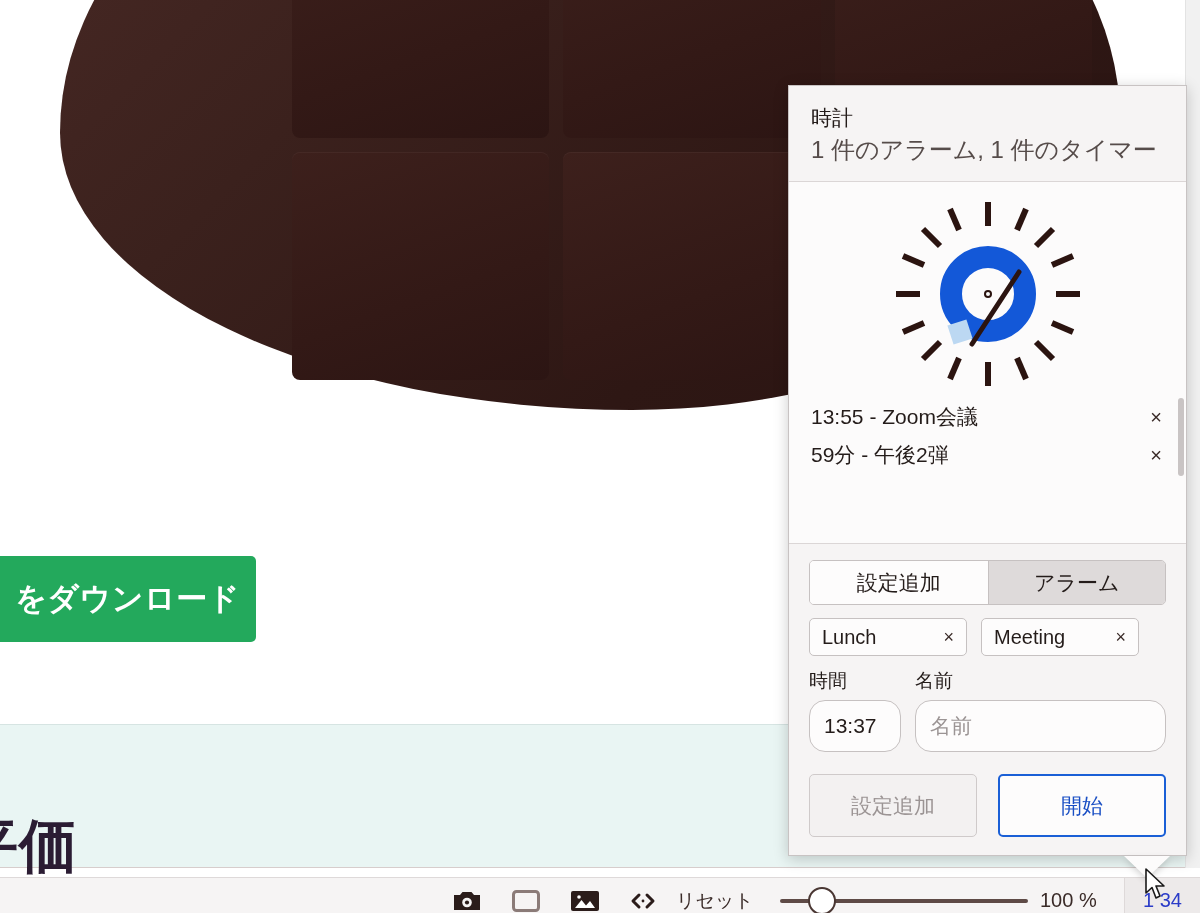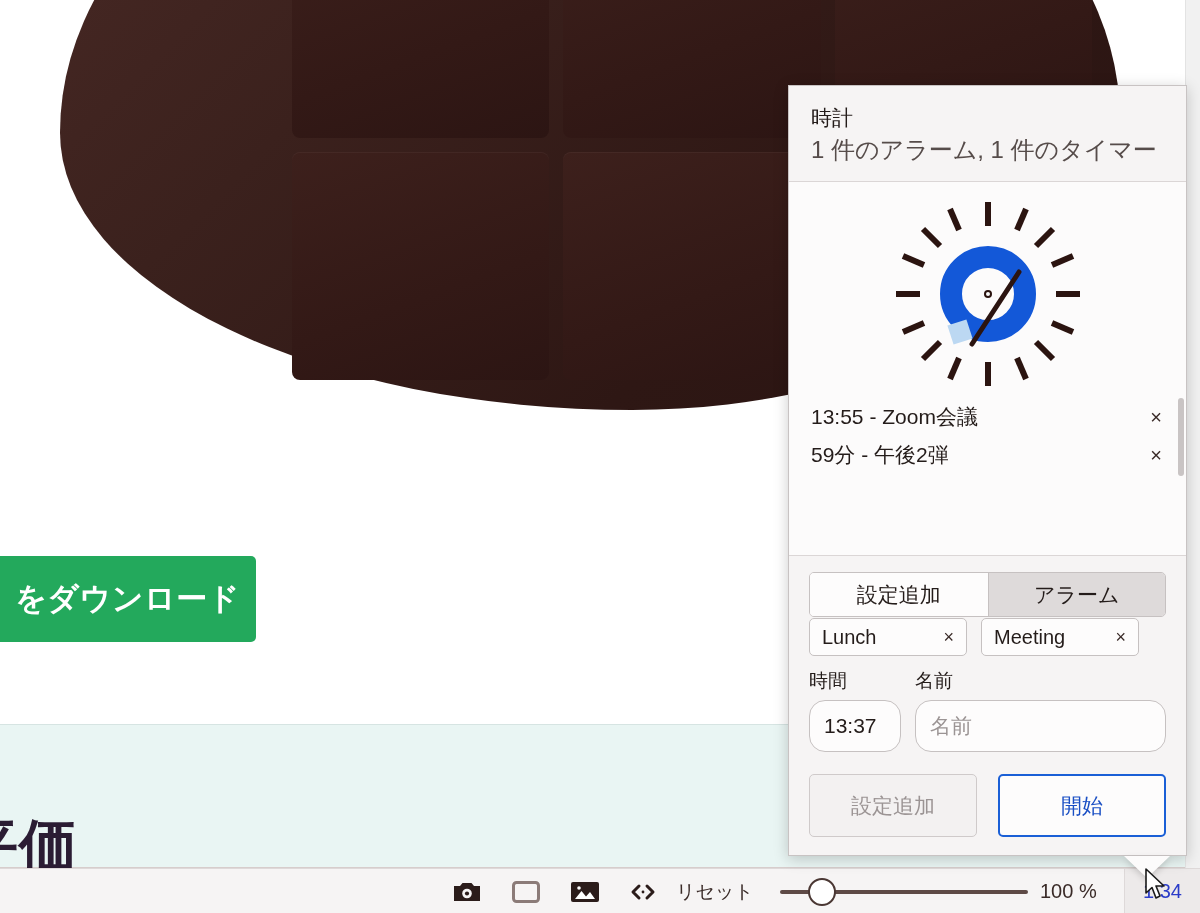--- a/index.html
+++ b/index.html
@@ -70,21 +70,21 @@
   .review-heading {
     position: absolute; left: -40px; top: 808px;
     font-size: 58px; font-weight: 700;
     color: #2b1c33;
     letter-spacing: 1px;
     white-space: nowrap;
   }
 
   
   .toolbar {
-    position: absolute; left: 0; bottom: 0; width: 1200px; height: 45px;
+    position: absolute; left: 0; bottom: 0; width: 1200px; height: 36px;
     background: #f6f4f4;
     border-top: 1px solid #ded9d9;
     display: flex; align-items: center;
   }
   .toolbar-icons {
     position: absolute; left: 452px; top: 0; height: 45px;
     display: flex; align-items: center; gap: 30px;
   }
   .tb-icon { display: flex; align-items: center; justify-content: center; color: #2b1c1a; cursor: pointer; }
   .reset-link {
@@ -186,21 +186,21 @@
     overflow: hidden; height: 45px;
   }
   .tab {
     flex: 1 1 50%;
     display: flex; align-items: center; justify-content: center;
     font-size: 21px; color: #241c1a; cursor: pointer;
   }
   .tab.active { background: #fdfcfc; }
   .tab.inactive { background: #dedada; border-left: 1px solid #c6c1c1; }
 
-  .chip-row { display: flex; gap: 14px; margin-top: 1px; }
+  .chip-row { display: flex; gap: 14px; margin-top: 13px; }
   .chip {
     display: flex; align-items: center; justify-content: space-between;
     background: #fdfcfc; border: 1px solid #c6c1c1; border-radius: 5px;
     height: 38px; padding: 0 12px; min-width: 158px;
     font-size: 20px; color: #241c1a; cursor: pointer;
   }
   .chip-x { color: #3a2b28; font-size: 18px; margin-left: 18px; }
 
   .field-row { display: flex; gap: 14px; margin-top: 12px; }
   .field-label { font-size: 19px; color: #241c1a; margin-bottom: 6px; }

